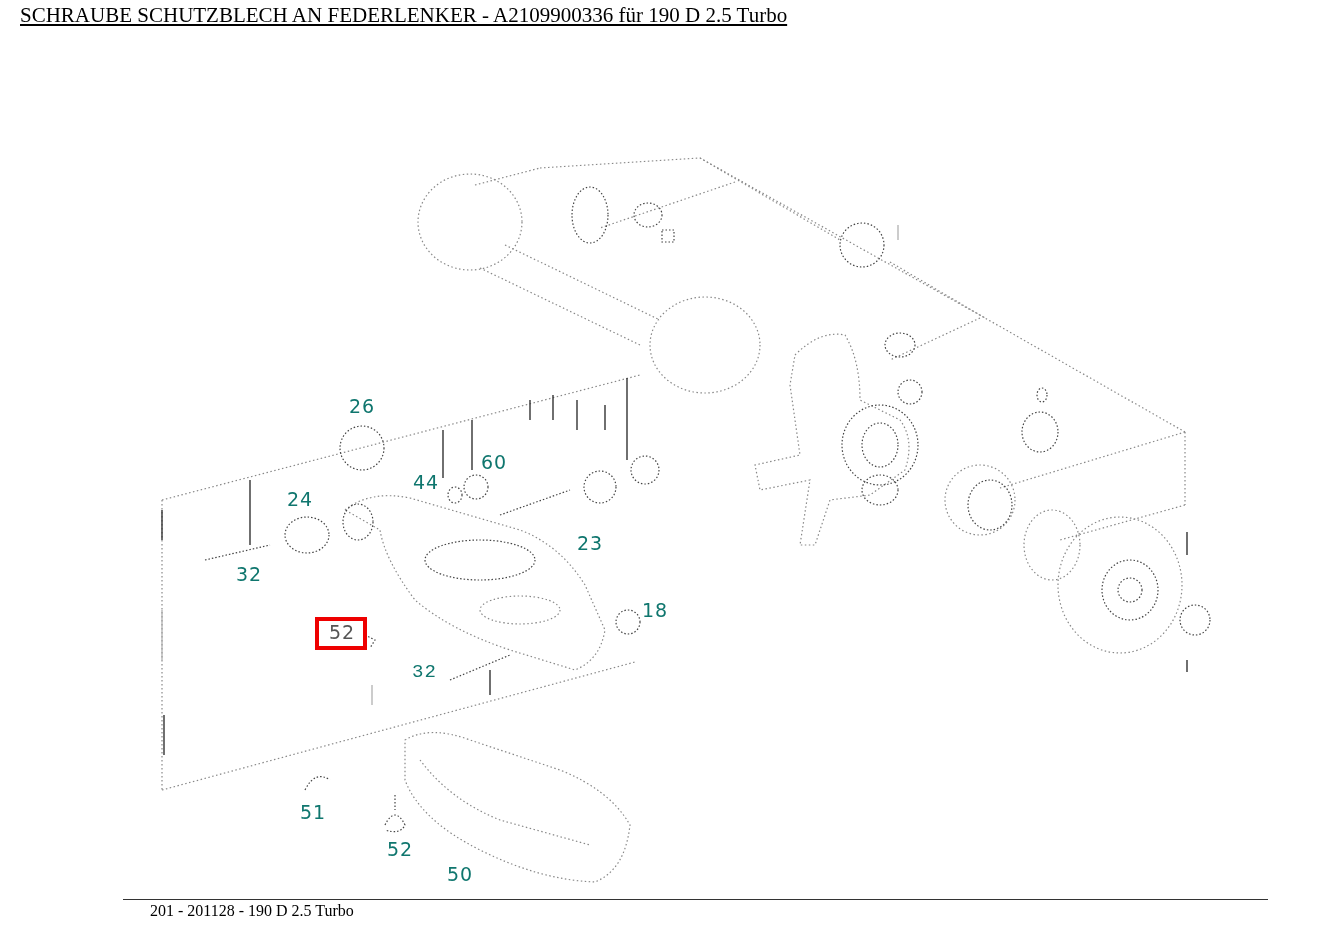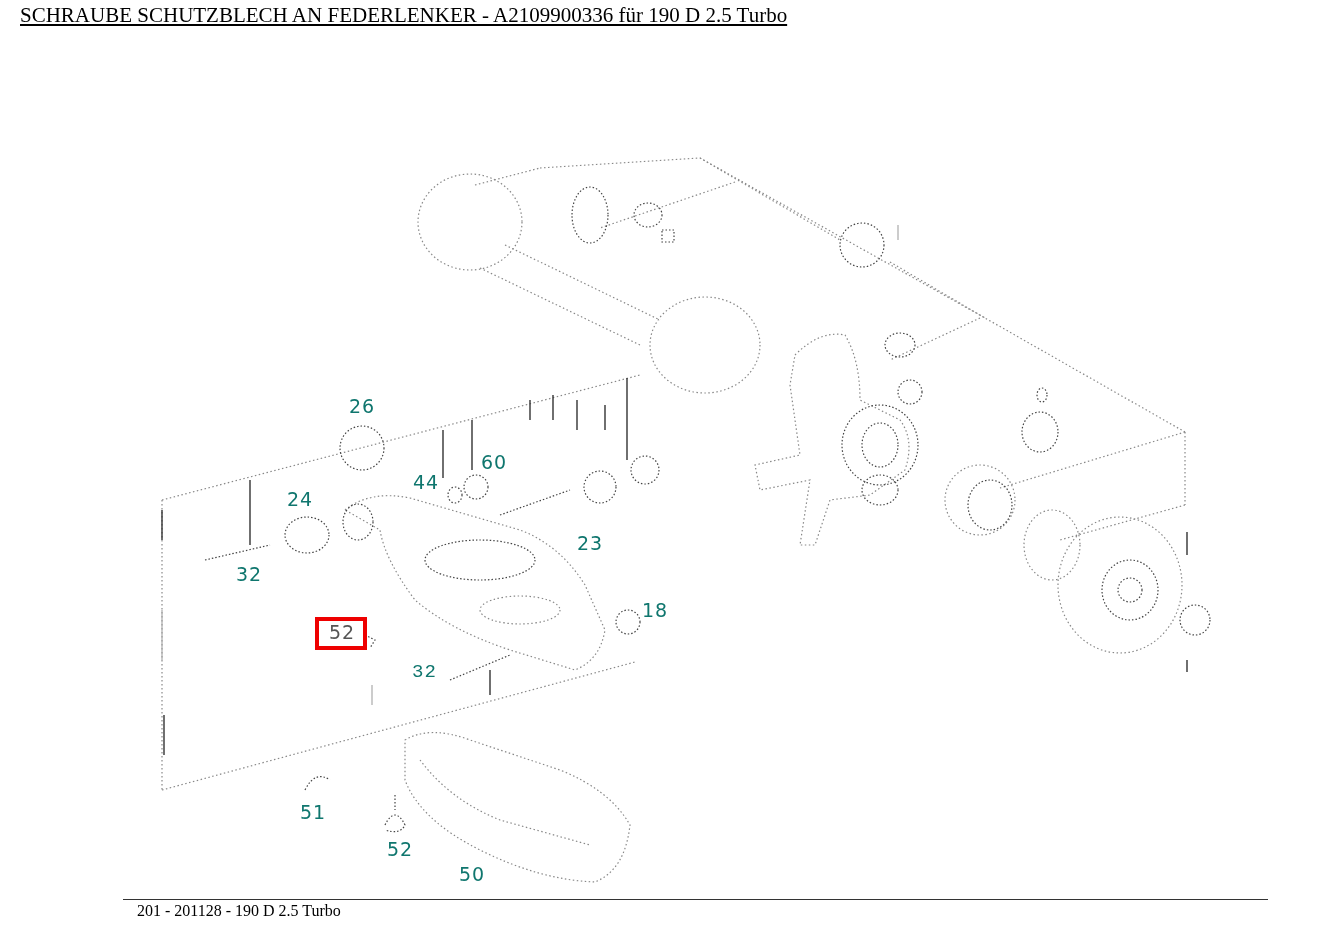--- a/index.html
+++ b/index.html
@@ -1,19 +1,19 @@
 <!DOCTYPE html>
 <html><head>
 <meta charset="utf-8">
 <style>
   html, body { margin:0; padding:0; background:#ffffff; }
   body { width:1326px; height:938px; position:relative; overflow:hidden; font-family:"DejaVu Serif", serif; color:#000; }
   .title { position:absolute; left:20px; top:3px; font-size:21px; font-family:"Liberation Serif", "DejaVu Serif", serif; letter-spacing:0; white-space:nowrap;text-decoration:underline; }
   .footer-rule { position:absolute; left:123px; top:899px; width:1145px; height:1px; background:#333; }
-  .footer { position:absolute; left:137px; top:902px; font-size:16px; font-family:"Liberation Serif", "DejaVu Serif", serif; white-space:nowrap; }
+  .footer { position:absolute; left:150px; top:902px; font-size:16px; font-family:"Liberation Serif", "DejaVu Serif", serif; white-space:nowrap; }
   svg.diagram { position:absolute; left:0; top:0; }
   .callout { position:absolute; font-family:"DejaVu Sans", sans-serif; font-size:19px; color:#0f766e; font-weight:normal; letter-spacing:1px; cursor:pointer; line-height:1; }
   .callout.highlight { border:4px solid #ee0000; padding:2px 8px 4px 10px; color:#555; }
   .ln { stroke:#888; stroke-width:1.2; stroke-dasharray:1.5 2.5; fill:none; }
   .ln-dk { stroke:#444; stroke-width:1.2; stroke-dasharray:1.5 2; fill:none; }
   .solid { stroke:#333; stroke-width:1.4; fill:none; }
   .solid-lt { stroke:#aaa; stroke-width:1.2; fill:none; }
 </style>
 </head>
 <body>
@@ -113,16 +113,16 @@
 <div class="callout" style="left:287px;top:490px;">24</div>
 <div class="callout" style="left:413px;top:473px;">44</div>
 <div class="callout" style="left:481px;top:453px;">60</div>
 <div class="callout" style="left:577px;top:534px;">23</div>
 <div class="callout" style="left:236px;top:565px;">32</div>
 <div class="callout" style="left:642px;top:601px;">18</div>
 <div class="callout highlight" style="left:315px;top:617px;">52</div>
 <div class="callout" style="left:412px;top:663px;font-family:Liberation Mono, monospace;">32</div>
 <div class="callout" style="left:300px;top:803px;">51</div>
 <div class="callout" style="left:387px;top:840px;">52</div>
-<div class="callout" style="left:459px;top:865px;">50</div>
+<div class="callout" style="left:447px;top:865px;">50</div>
 
 <div class="footer-rule"></div>
 <div class="footer">201 - 201128 - 190 D 2.5 Turbo</div>
 
 </body></html>

